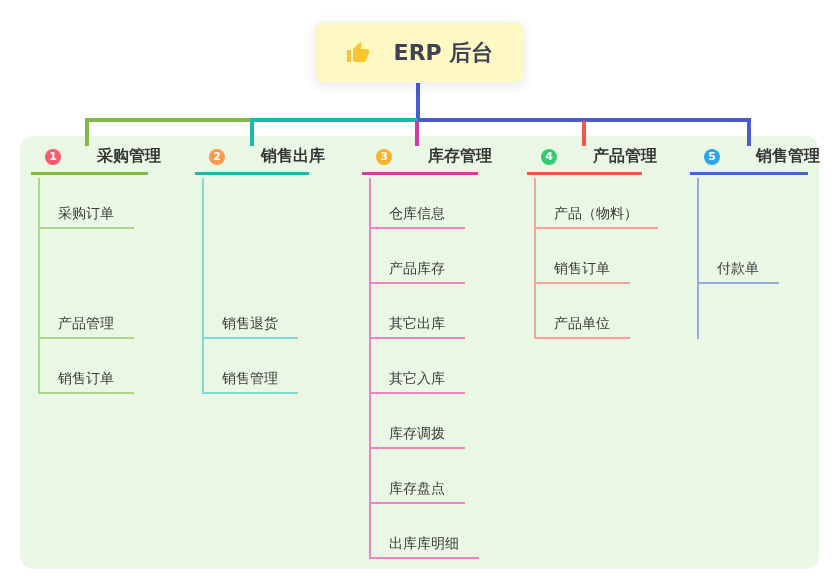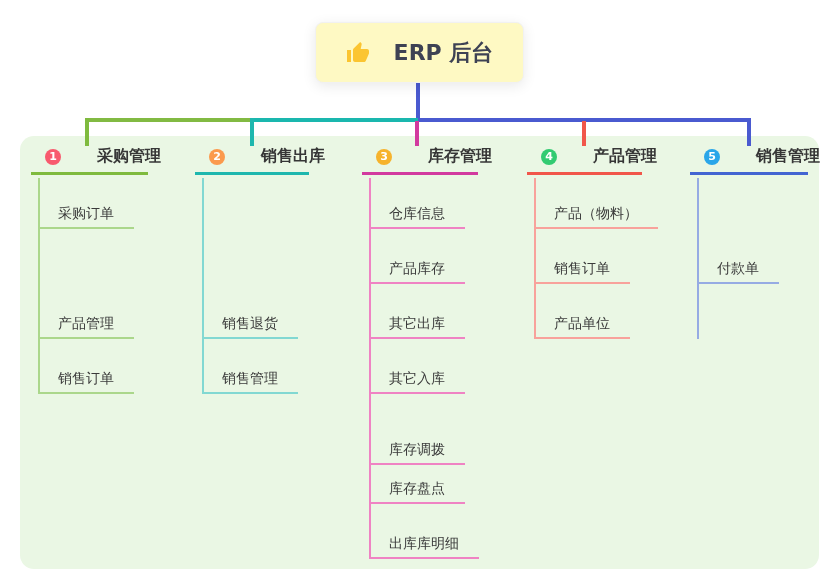--- a/index.html
+++ b/index.html
@@ -103,21 +103,21 @@
       </div>
     <div class="child" style="top:165px">
         <span class="child-label">其它出库</span>
       </div>
     <div class="child" style="top:110px">
         <span class="child-label">产品库存</span>
       </div>
     <div class="child" style="top:220px">
         <span class="child-label">其它入库</span>
       </div>
-    <div class="child" style="top:291px">
+    <div class="child" style="top:275px">
         <span class="child-label">库存调拨</span>
       </div>
     <div class="child" style="top:330px">
         <span class="child-label">库存盘点</span>
       </div>
     <div class="child" style="top:385px">
         <span class="child-label">出库库明细</span>
       </div>
   </div>
 

